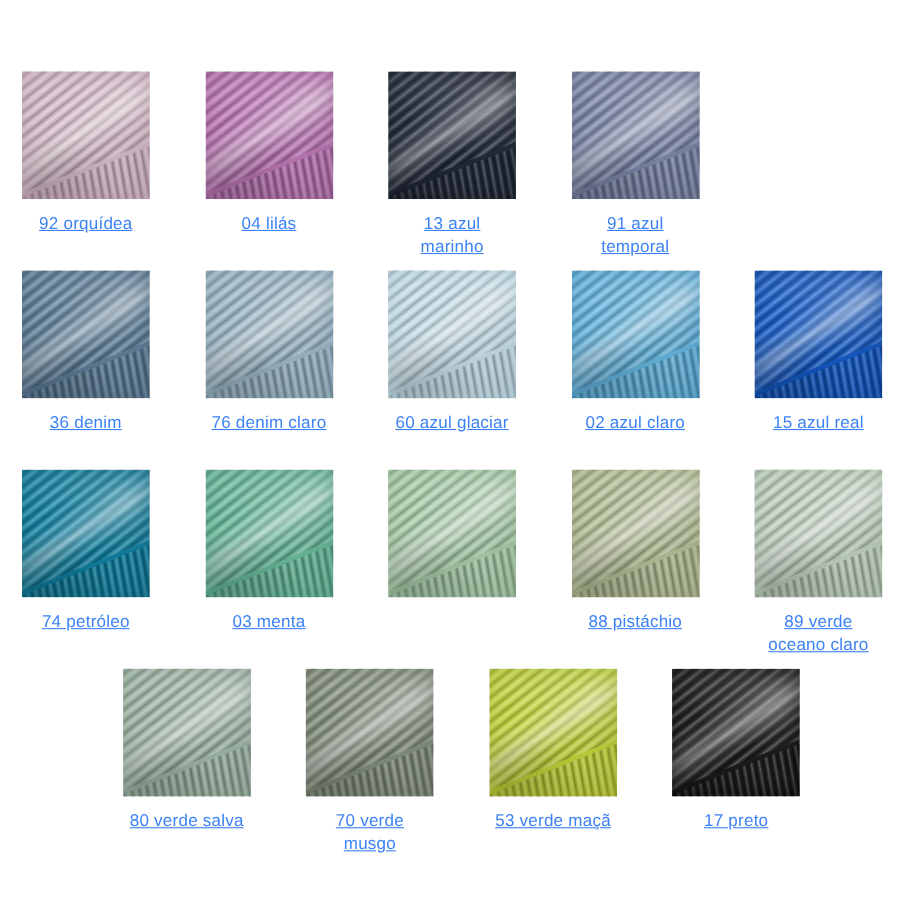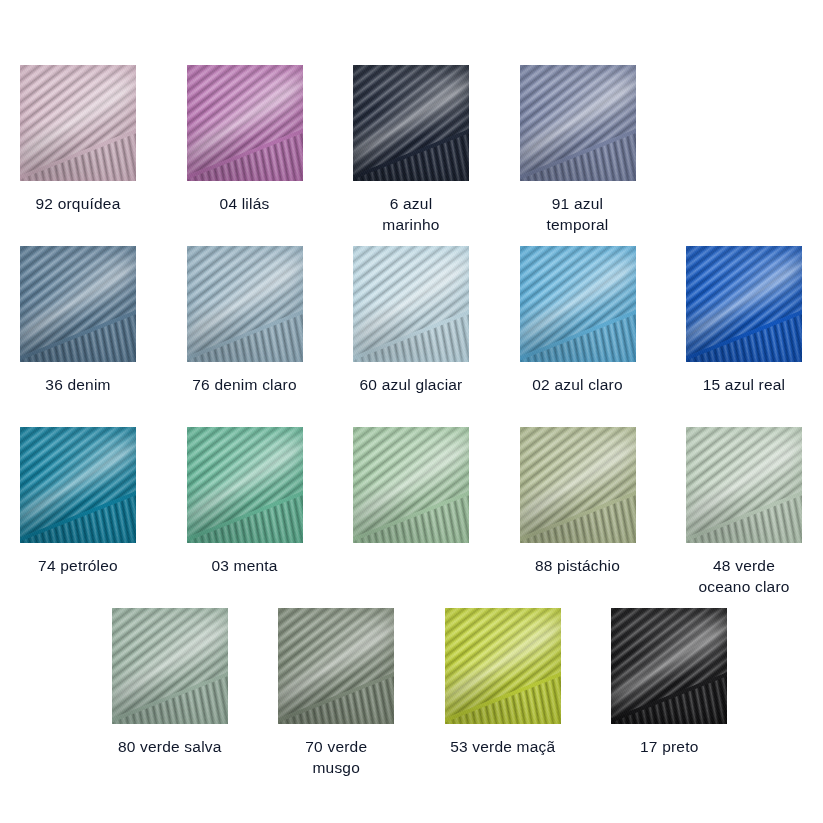--- a/index.html
+++ b/index.html
@@ -123,24 +123,25 @@
       repeating-linear-gradient(61deg, rgba(255,255,255,0.05) 0 1px, rgba(0,0,0,0.04) 1px 2px);
     opacity: 0.5;
   }
 
   .swatch-label {
     margin-top: 12px;
     font-size: 15.5px;
     line-height: 21px;
     font-weight: 400;
     letter-spacing: 0.2px;
-    color: #0f172a;
+    color: #3b82f6;
     text-align: center;
     width: 150px;
     white-space: pre-line;
+    text-decoration: underline;
   }
 </style>
 </head>
 <body style="background: rgb(255, 255, 255); color: rgb(26, 26, 26);">
 
 <div id="swatch-grid">
     <div class="swatch-row" style="position: absolute; left: 0px; right: 0px; top: 65px;">
       <div class="swatch-cell">
         <div class="swatch-chip">
           <div class="chip-base" style="background: rgb(216, 188, 202);"></div>
@@ -165,21 +166,21 @@
       </div>
       <div class="swatch-cell">
         <div class="swatch-chip">
           <div class="chip-base" style="background: rgb(31, 39, 57);"></div>
           <div class="chip-upper"></div>
           <div class="chip-lower"></div>
           <div class="chip-seam"></div>
           <div class="chip-shade" style="box-shadow: rgb(16, 22, 31) 0px 0px 26px -6px inset;"></div>
           <div class="chip-grain"></div>
         </div>
-        <div class="swatch-label">6 azul
+        <div class="swatch-label">13 azul
 marinho</div>
       </div>
       <div class="swatch-cell">
         <div class="swatch-chip">
           <div class="chip-base" style="background: rgb(124, 135, 170);"></div>
           <div class="chip-upper"></div>
           <div class="chip-lower"></div>
           <div class="chip-seam"></div>
           <div class="chip-shade" style="box-shadow: rgb(92, 102, 134) 0px 0px 26px -6px inset;"></div>
           <div class="chip-grain"></div>
@@ -291,21 +292,21 @@
       </div>
       <div class="swatch-cell">
         <div class="swatch-chip">
           <div class="chip-base" style="background: rgb(192, 210, 191);"></div>
           <div class="chip-upper"></div>
           <div class="chip-lower"></div>
           <div class="chip-seam"></div>
           <div class="chip-shade" style="box-shadow: rgb(159, 180, 159) 0px 0px 26px -6px inset;"></div>
           <div class="chip-grain"></div>
         </div>
-        <div class="swatch-label">48 verde
+        <div class="swatch-label">89 verde
 oceano claro</div>
       </div>
     </div>
     <div class="swatch-row centered" style="position: absolute; left: 0px; right: 0px; top: 608px;">
       <div class="swatch-cell">
         <div class="swatch-chip">
           <div class="chip-base" style="background: rgb(159, 183, 167);"></div>
           <div class="chip-upper"></div>
           <div class="chip-lower"></div>
           <div class="chip-seam"></div>

